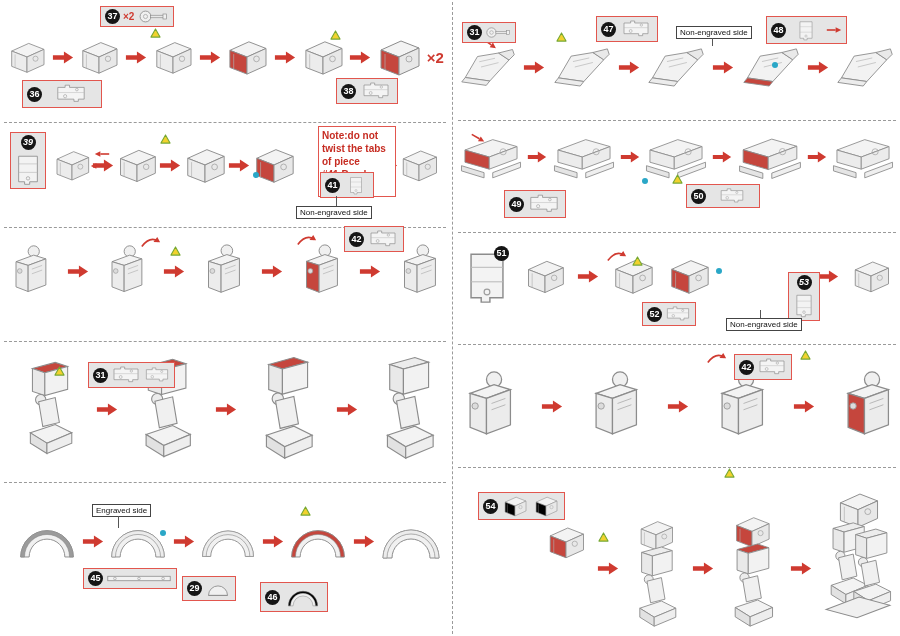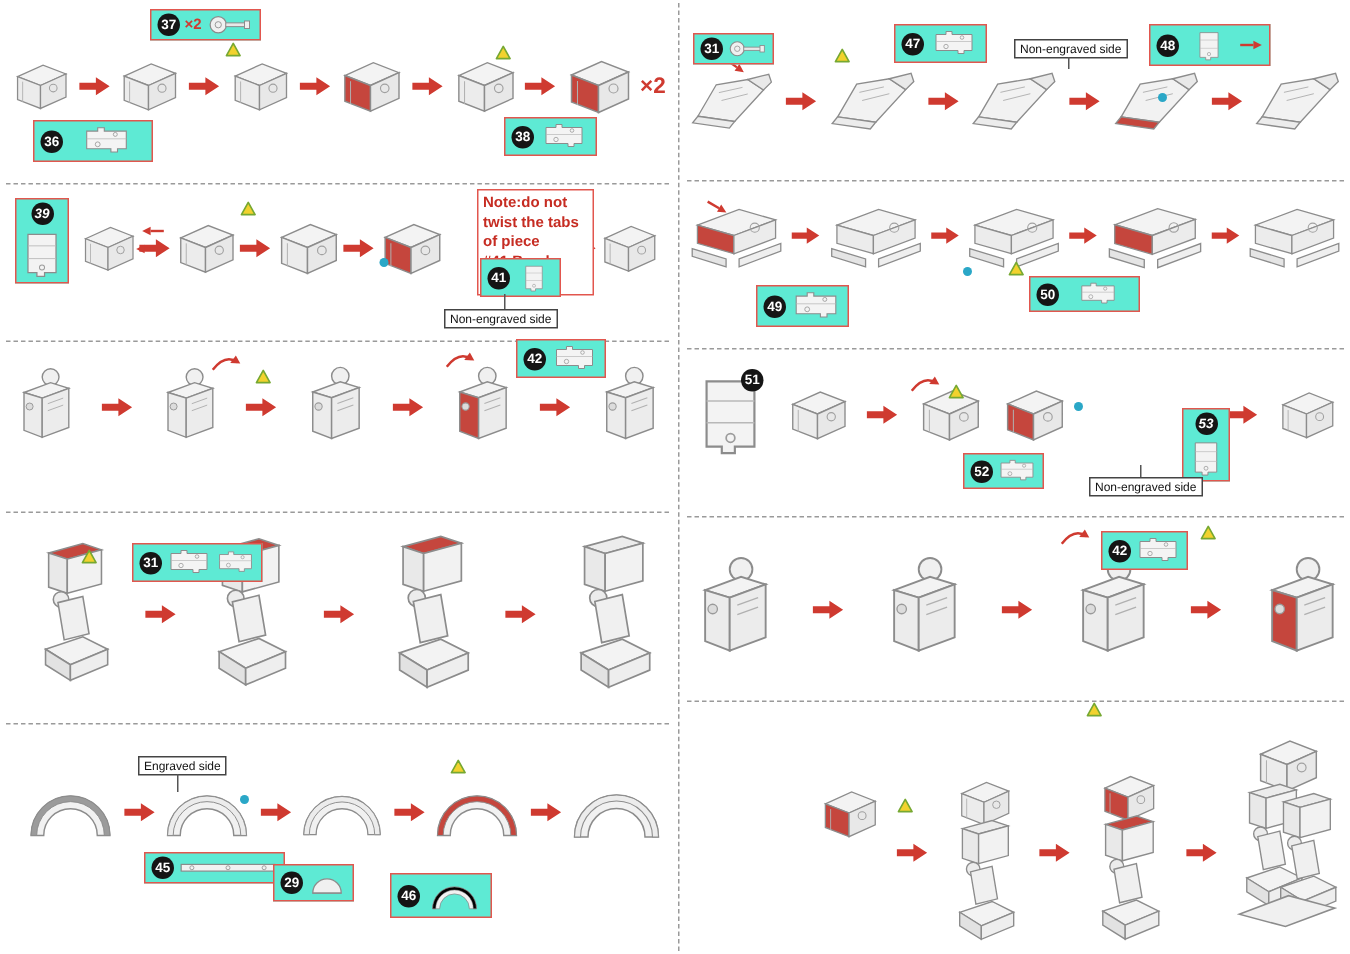--- a/index.html
+++ b/index.html
@@ -10,21 +10,21 @@
   .seq { position: absolute; display: flex; align-items: center; justify-content: space-between; }
   .seq.grow-up { align-items: flex-end; }
   .stage { flex: 0 0 auto; color: #ececec; }
   .stage.accent { color: #c5463d; }
   .stage.dark { color: #9b9b9b; }
   .arrow { flex: 0 0 auto; }
   .abs { position: absolute; }
   .badge { display: inline-flex; align-items: center; justify-content: center; min-width: 15px; height: 15px;
            border-radius: 8px; background: #151515; color: #fff; font-size: 9px; font-weight: 700; line-height: 1; padding: 0 1px; }
   .callout { position: absolute; display: flex; align-items: center; gap: 3px; padding: 2px 4px;
-             border: 1.5px solid #e2564e; background: #5eead4; }
+             border: 1.5px solid #e2564e; background: #e5e5e5; }
   .callout.col { flex-direction: column; gap: 2px; font-style: italic; }
   .x2 { color: #cf3a30; font-weight: 700; }
   .x2-sm { font-size: 10px; }
   .x2-end { font-size: 15px; flex: 0 0 auto; }
   .note { position: absolute; width: 78px; border: 1.5px solid #e2564e; background: #fff; color: #c62c22;
           font-size: 10px; font-weight: 700; line-height: 1.3; padding: 2px 3px; }
   .tag { position: absolute; border: 1px solid #444; background: #fff; font-size: 8px; color: #111;
          padding: 1px 3px; white-space: nowrap; }
   .leader { position: absolute; width: 1px; background: #555; }
   .dot { position: absolute; width: 6px; height: 6px; border-radius: 50%; background: #2aa7c7; }
@@ -374,21 +374,21 @@
     <svg class="stage" width="66" height="46">
         <use href="#p-fender"></use>
       </svg>
   </div>
   <span class="dot" style="left:160px;top:530px"></span>
   <svg class="abs" width="11" height="10" style="left:300px;top:506px">
       <use href="#i-tri"></use>
     </svg>
   <div class="tag" style="left:92px;top:504px">Engraved side</div>
   <div class="leader" style="left:118px;top:516px;height:12px"></div>
-  <div class="callout" style="left:96px;top:568px">
+  <div class="callout" style="left:83px;top:568px">
     <span class="badge">45</span>
     <svg width="66" height="11">
         <use href="#p-strip"></use>
       </svg>
   </div>
   <div class="callout" style="left:182px;top:576px">
     <span class="badge">29</span>
     <svg width="26" height="19">
         <use href="#p-dome"></use>
       </svg>
@@ -614,14 +614,23 @@
     <svg class="stage" width="72" height="150">
         <use href="#p-bot"></use>
       </svg>
   </div>
   <svg class="abs" width="11" height="10" style="left:598px;top:532px">
       <use href="#i-tri"></use>
     </svg>
   <svg class="abs" width="11" height="10" style="left:724px;top:468px">
       <use href="#i-tri"></use>
     </svg>
+  <div class="callout" style="left:478px;top:492px">
+    <span class="badge">54</span>
+    <svg width="28" height="22">
+        <use href="#p-box"></use>
+      </svg>
+    <svg width="28" height="22">
+        <use href="#p-box"></use>
+      </svg>
+  </div>
 
 </div>
 
 </body></html>

